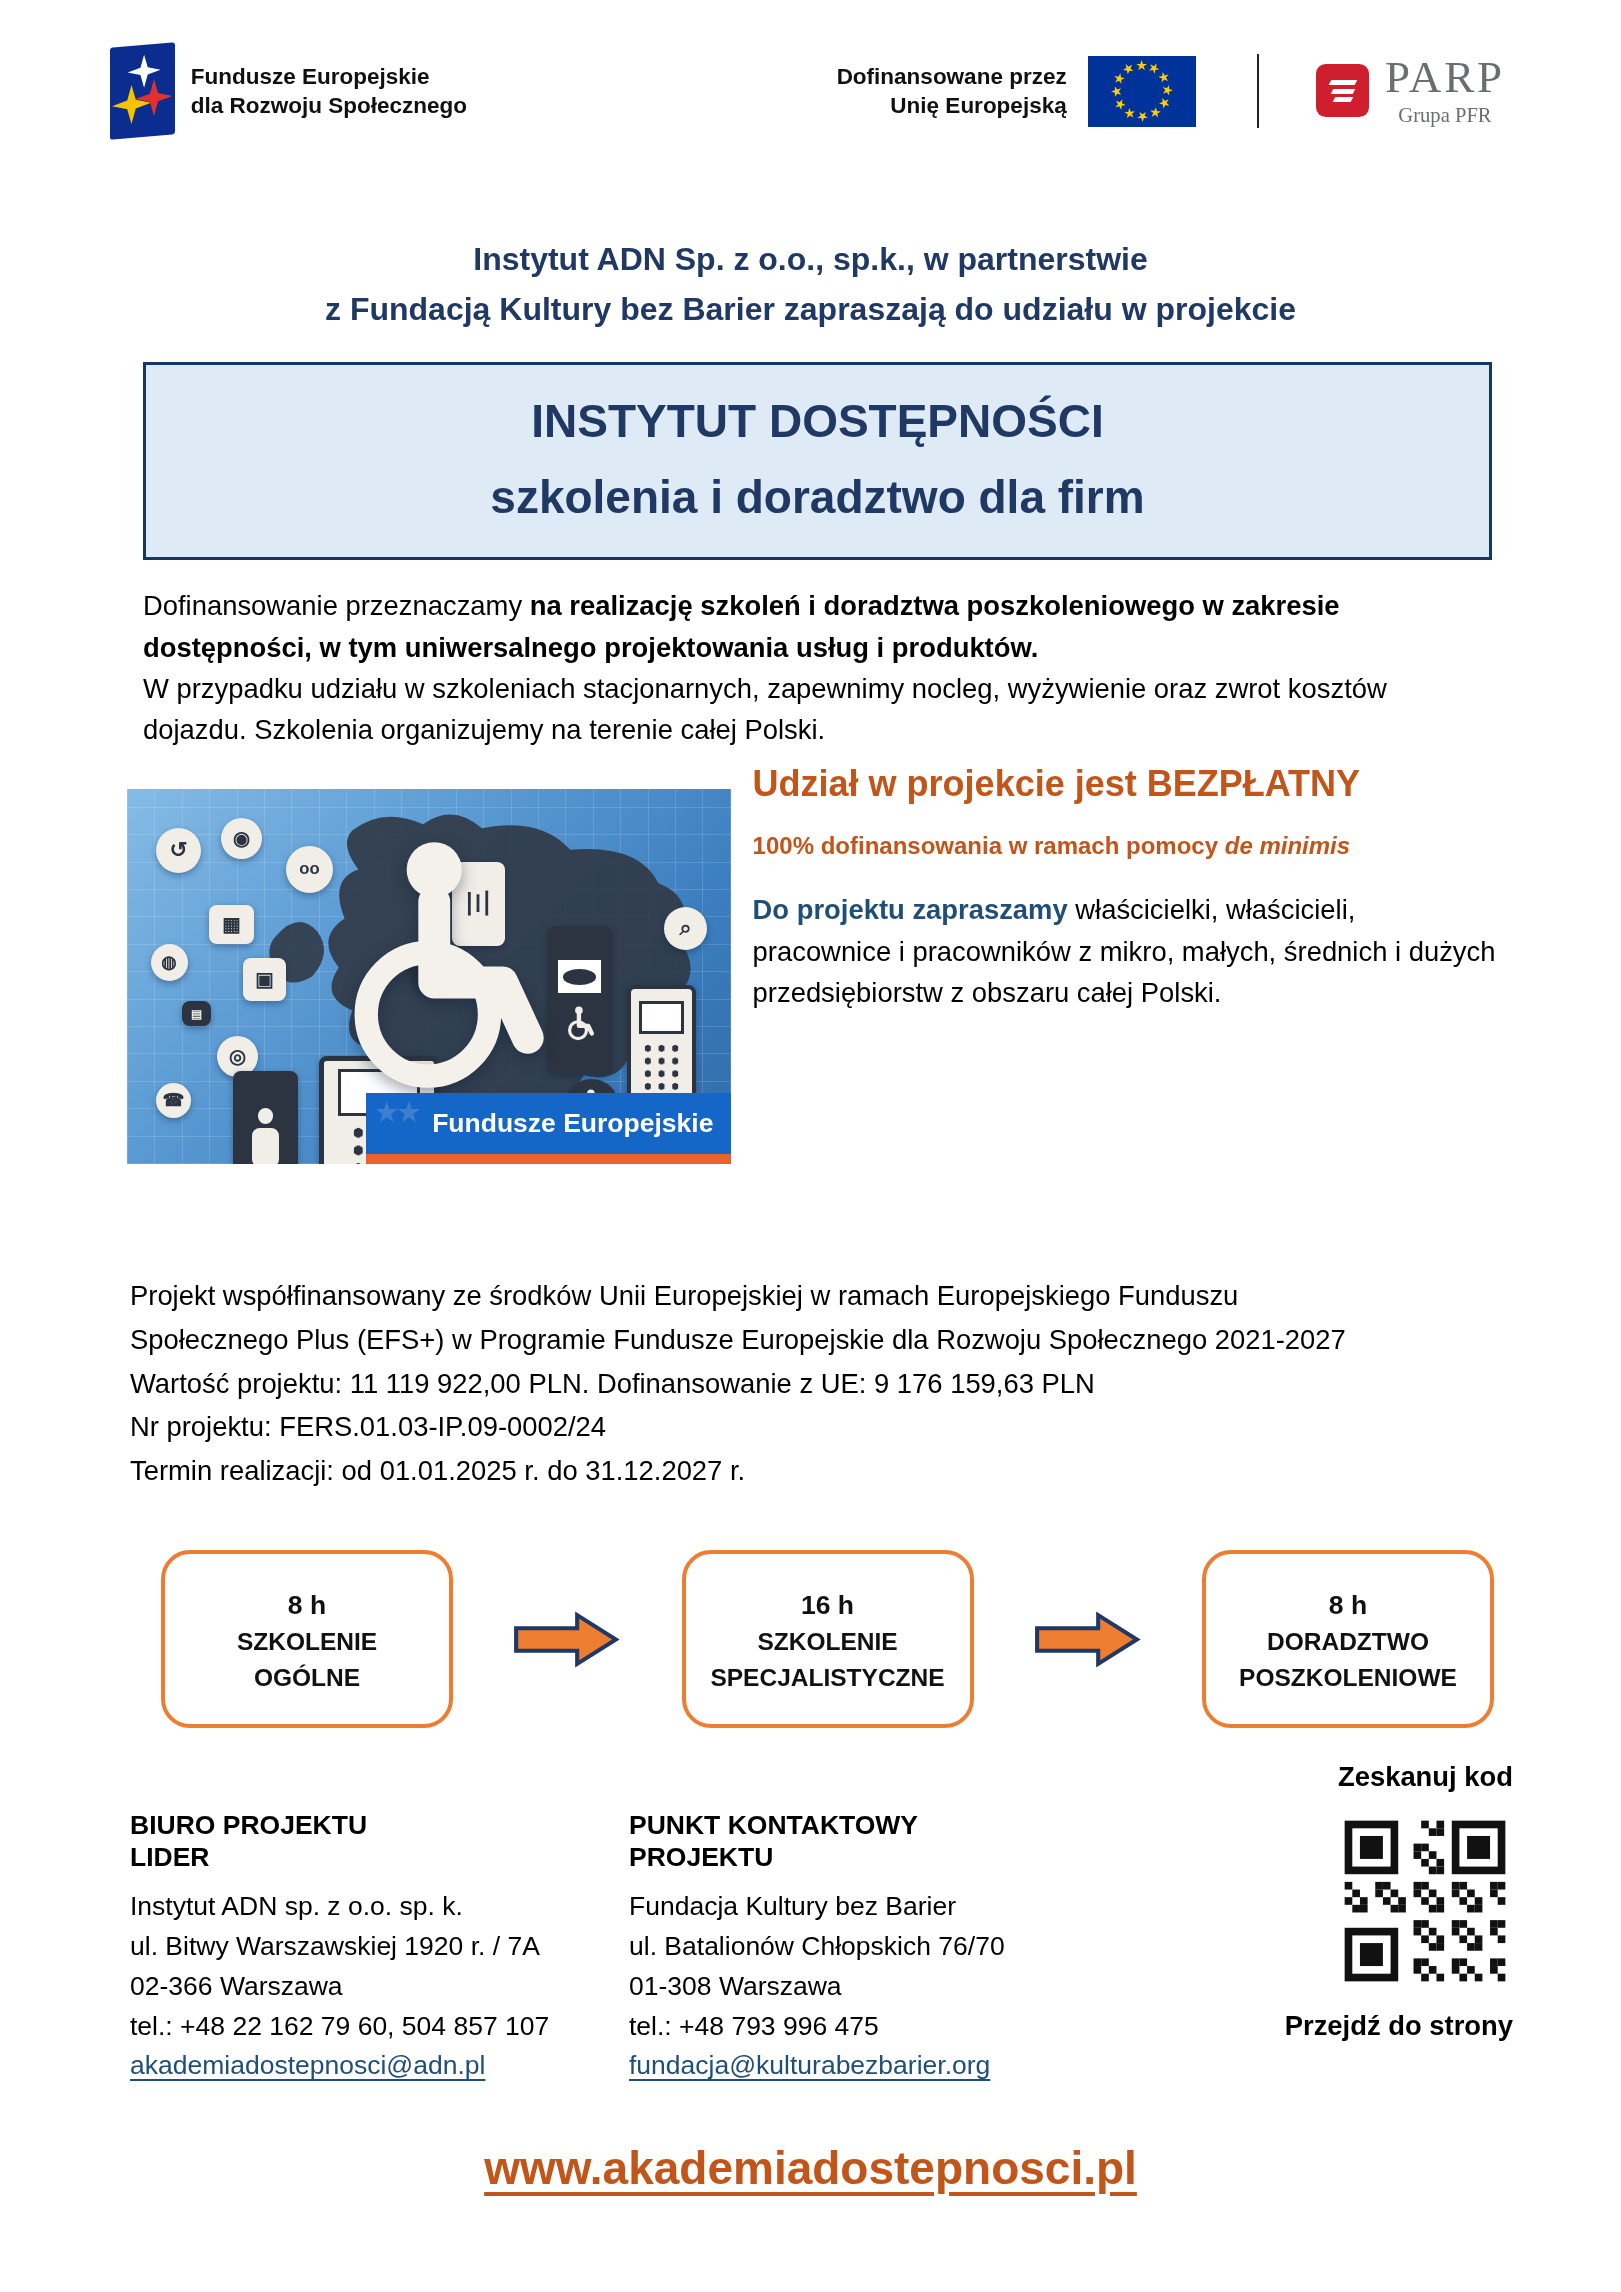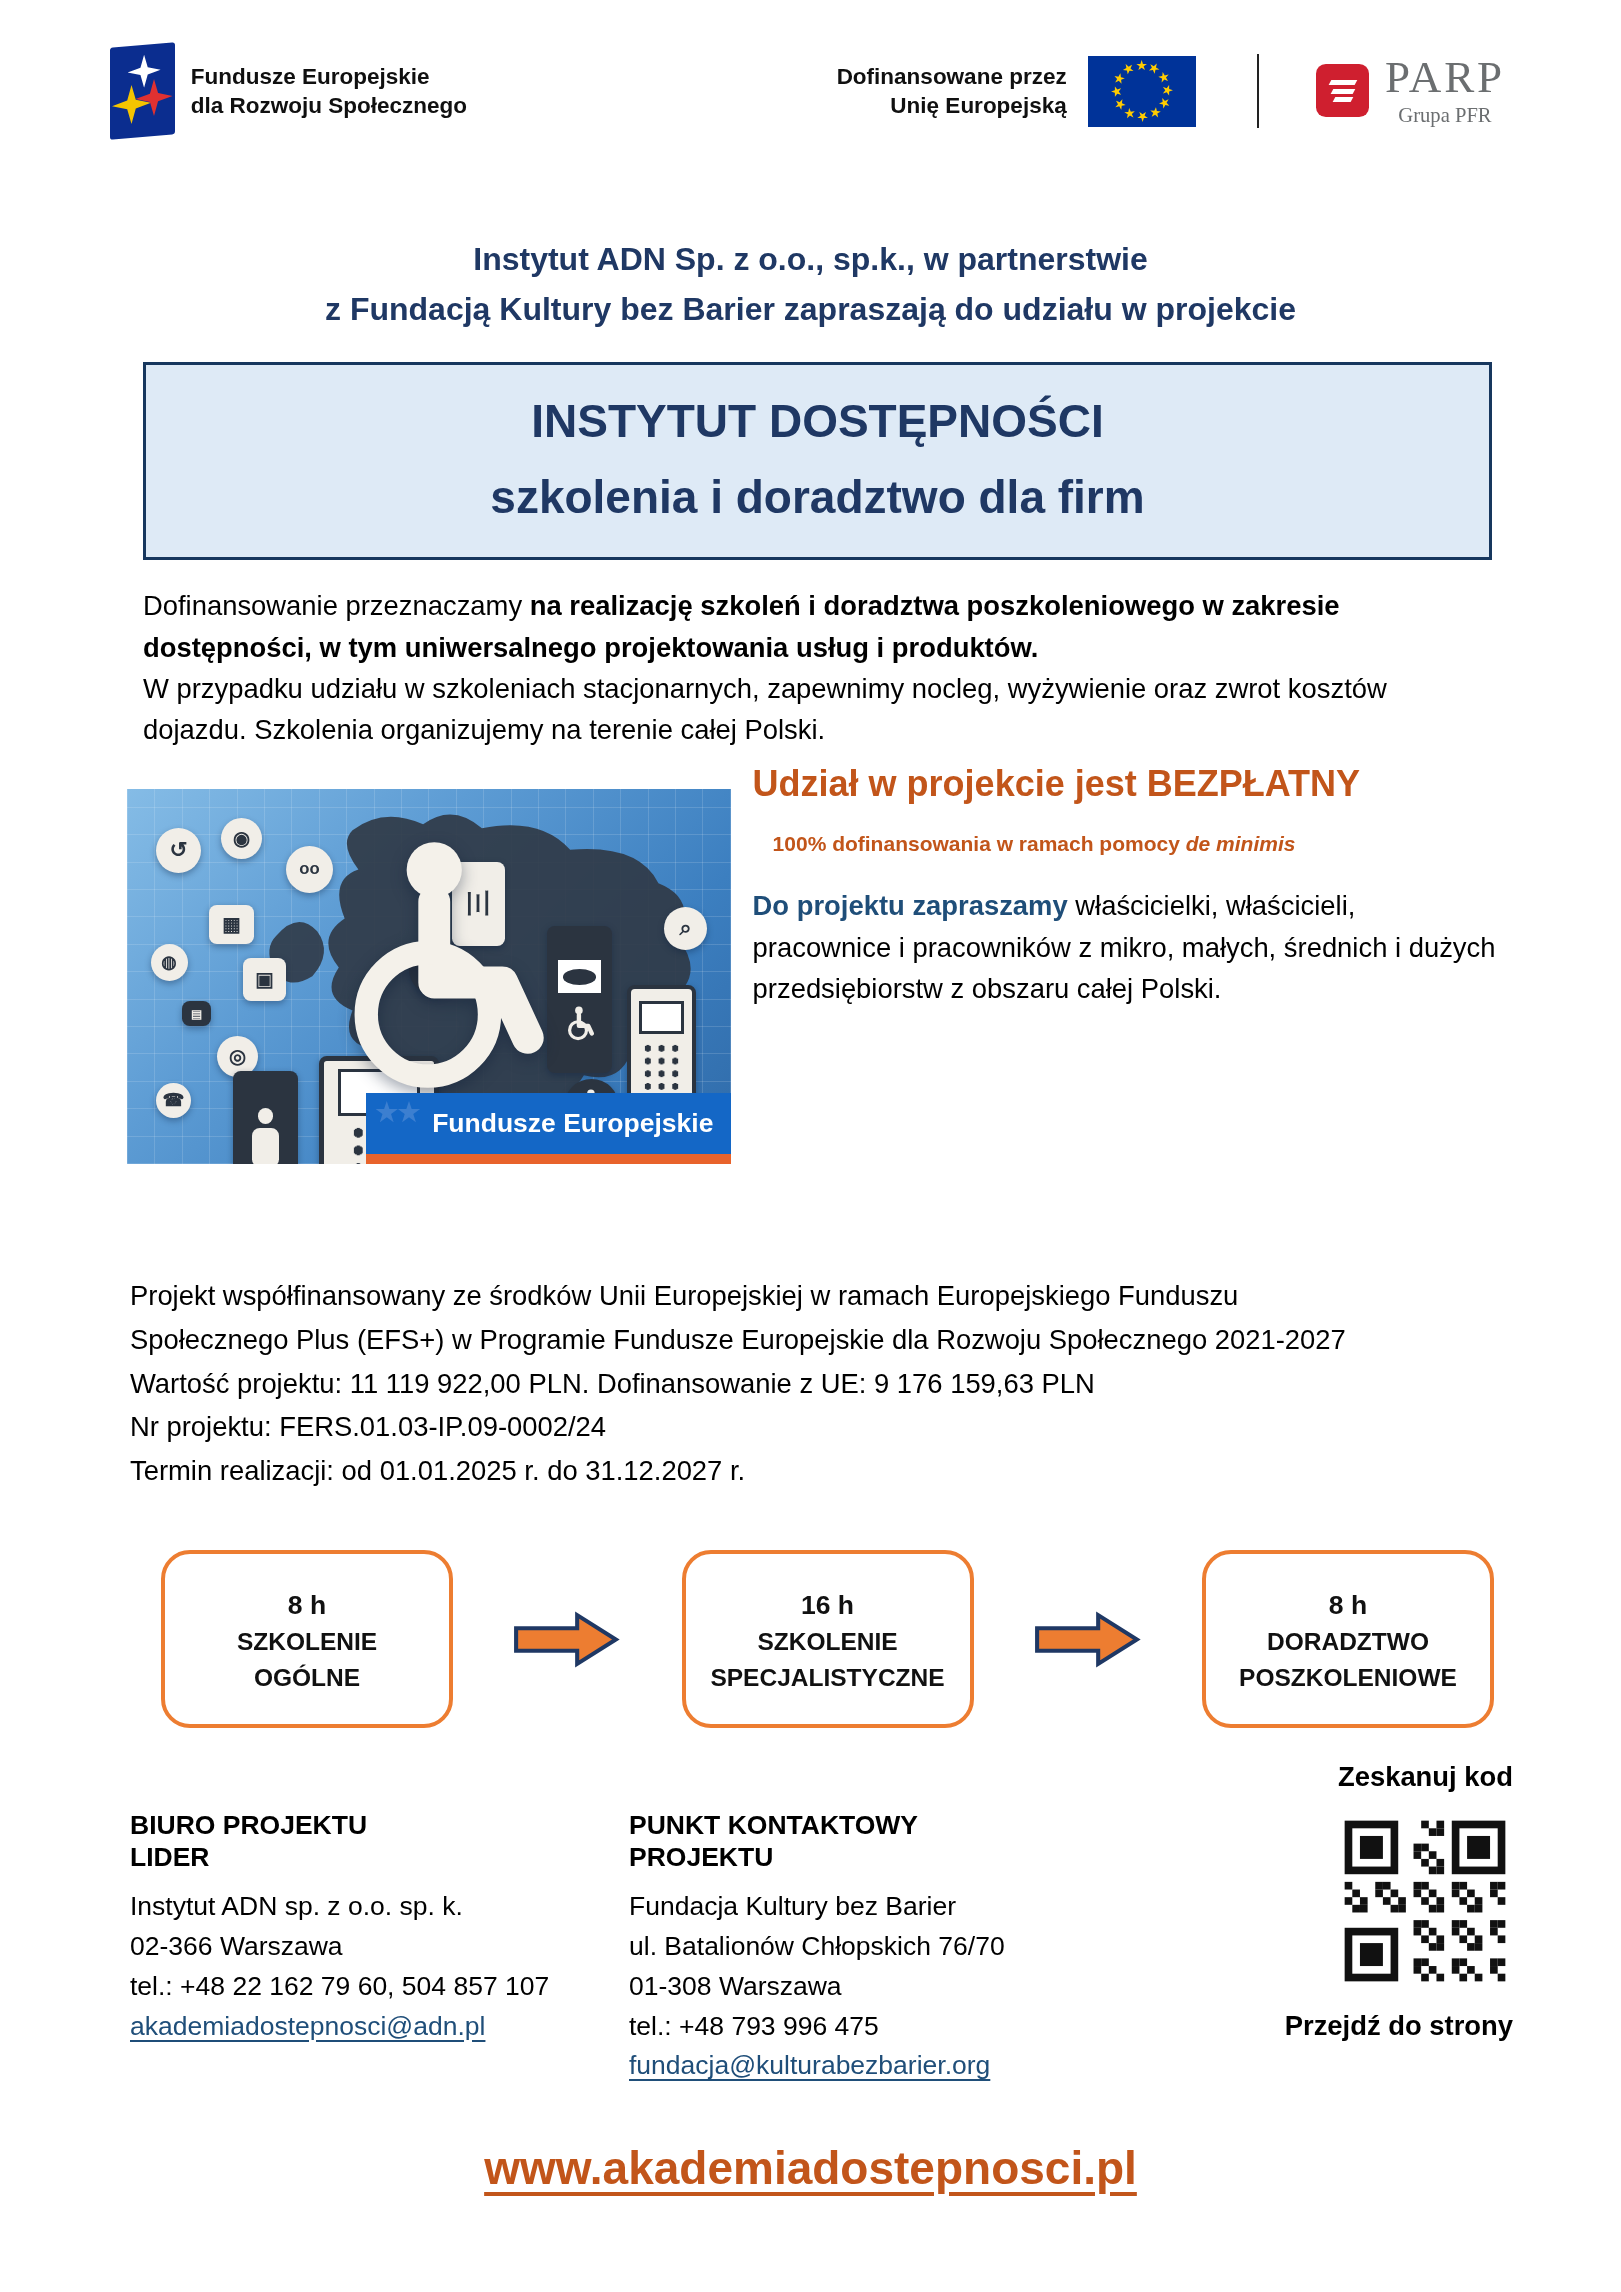--- a/index.html
+++ b/index.html
@@ -64,21 +64,21 @@
   .eye{width:33px;height:15.7px;background:#2b3440;border-radius:50%;}
   .wc-big{position:absolute;left:184px;top:49px;width:255px;height:255px;color:#f4f1ea;filter:drop-shadow(0 5.9px 7.8px rgba(10,25,50,.4));}
   .wc-small{width:35px;height:35px;color:#f1eee8;}
   .illu-banner{position:absolute;right:0;bottom:0;width:365px;}
   .illu-banner .bar{height:61px;background:#1467c6;display:flex;align-items:center;justify-content:flex-end;padding-right:17.6px;position:relative;overflow:hidden;}
   .illu-banner .bar .stars{position:absolute;left:7.8px;top:2px;color:#3c7fd0;font-size:29px;letter-spacing:-3.9px;}
   .illu-banner .label{color:#fff;font-size:26.5px;font-weight:bold;position:relative;}
   .illu-banner .orange{height:9.8px;background:#e8632b;}
   .promo{margin-left:21.6px;margin-top:-27.4px;width:745px;}
   .promo-headline{font-size:36px;font-weight:bold;color:#c2551a;line-height:1.2;}
-  .promo-sub{font-size:21px;font-weight:bold;color:#c2551a;margin-top:27.4px;margin-left:20px;}
+  .promo-sub{font-size:24px;font-weight:bold;color:#c2551a;margin-top:27.4px;}
   .promo-body{font-size:27.4px;font-weight:bold;color:#1f4e79;margin-top:25.5px;line-height:1.52;}
   .promo-invite{font-size:27.4px;margin-top:29px;line-height:1.52;color:#000;}
   .promo-invite b{color:#1f4e79;}
   
   .project-info{margin:110px 118px 0 130px;font-size:27.4px;line-height:1.6;color:#000;}
   
   .flow{margin:57px 127px 0 125px;display:flex;align-items:center;justify-content:space-between;padding-left:36px;}
   .flow-box{width:292px;height:178px;border:4.9px solid #ed7d31;border-radius:29px;background:#fff;
     display:flex;flex-direction:column;align-items:center;justify-content:flex-start;padding-top:33px;box-sizing:border-box;}
   .flow-box .hrs{font-size:26.5px;font-weight:bold;color:#111;line-height:1.4;}
@@ -291,20 +291,21 @@
   </div>
 
   <div class="contacts">
     <div class="ccol">
       <div class="ttl">
         <div>BIURO PROJEKTU</div>
         <div>LIDER</div>
       </div>
       <div class="body">
         <div>Instytut ADN sp. z o.o. sp. k.</div>
+        <div>ul. Bitwy Warszawskiej 1920 r. / 7A</div>
         <div>02-366 Warszawa</div>
         <div class="nw">tel.: +48 22 162 79 60, 504 857 107</div>
         <a href="#">akademiadostepnosci@adn.pl</a>
       </div>
     </div>
     <div class="ccol" style="margin-left:29px">
       <div class="ttl">
         <div>PUNKT KONTAKTOWY</div>
         <div>PROJEKTU</div>
       </div>

